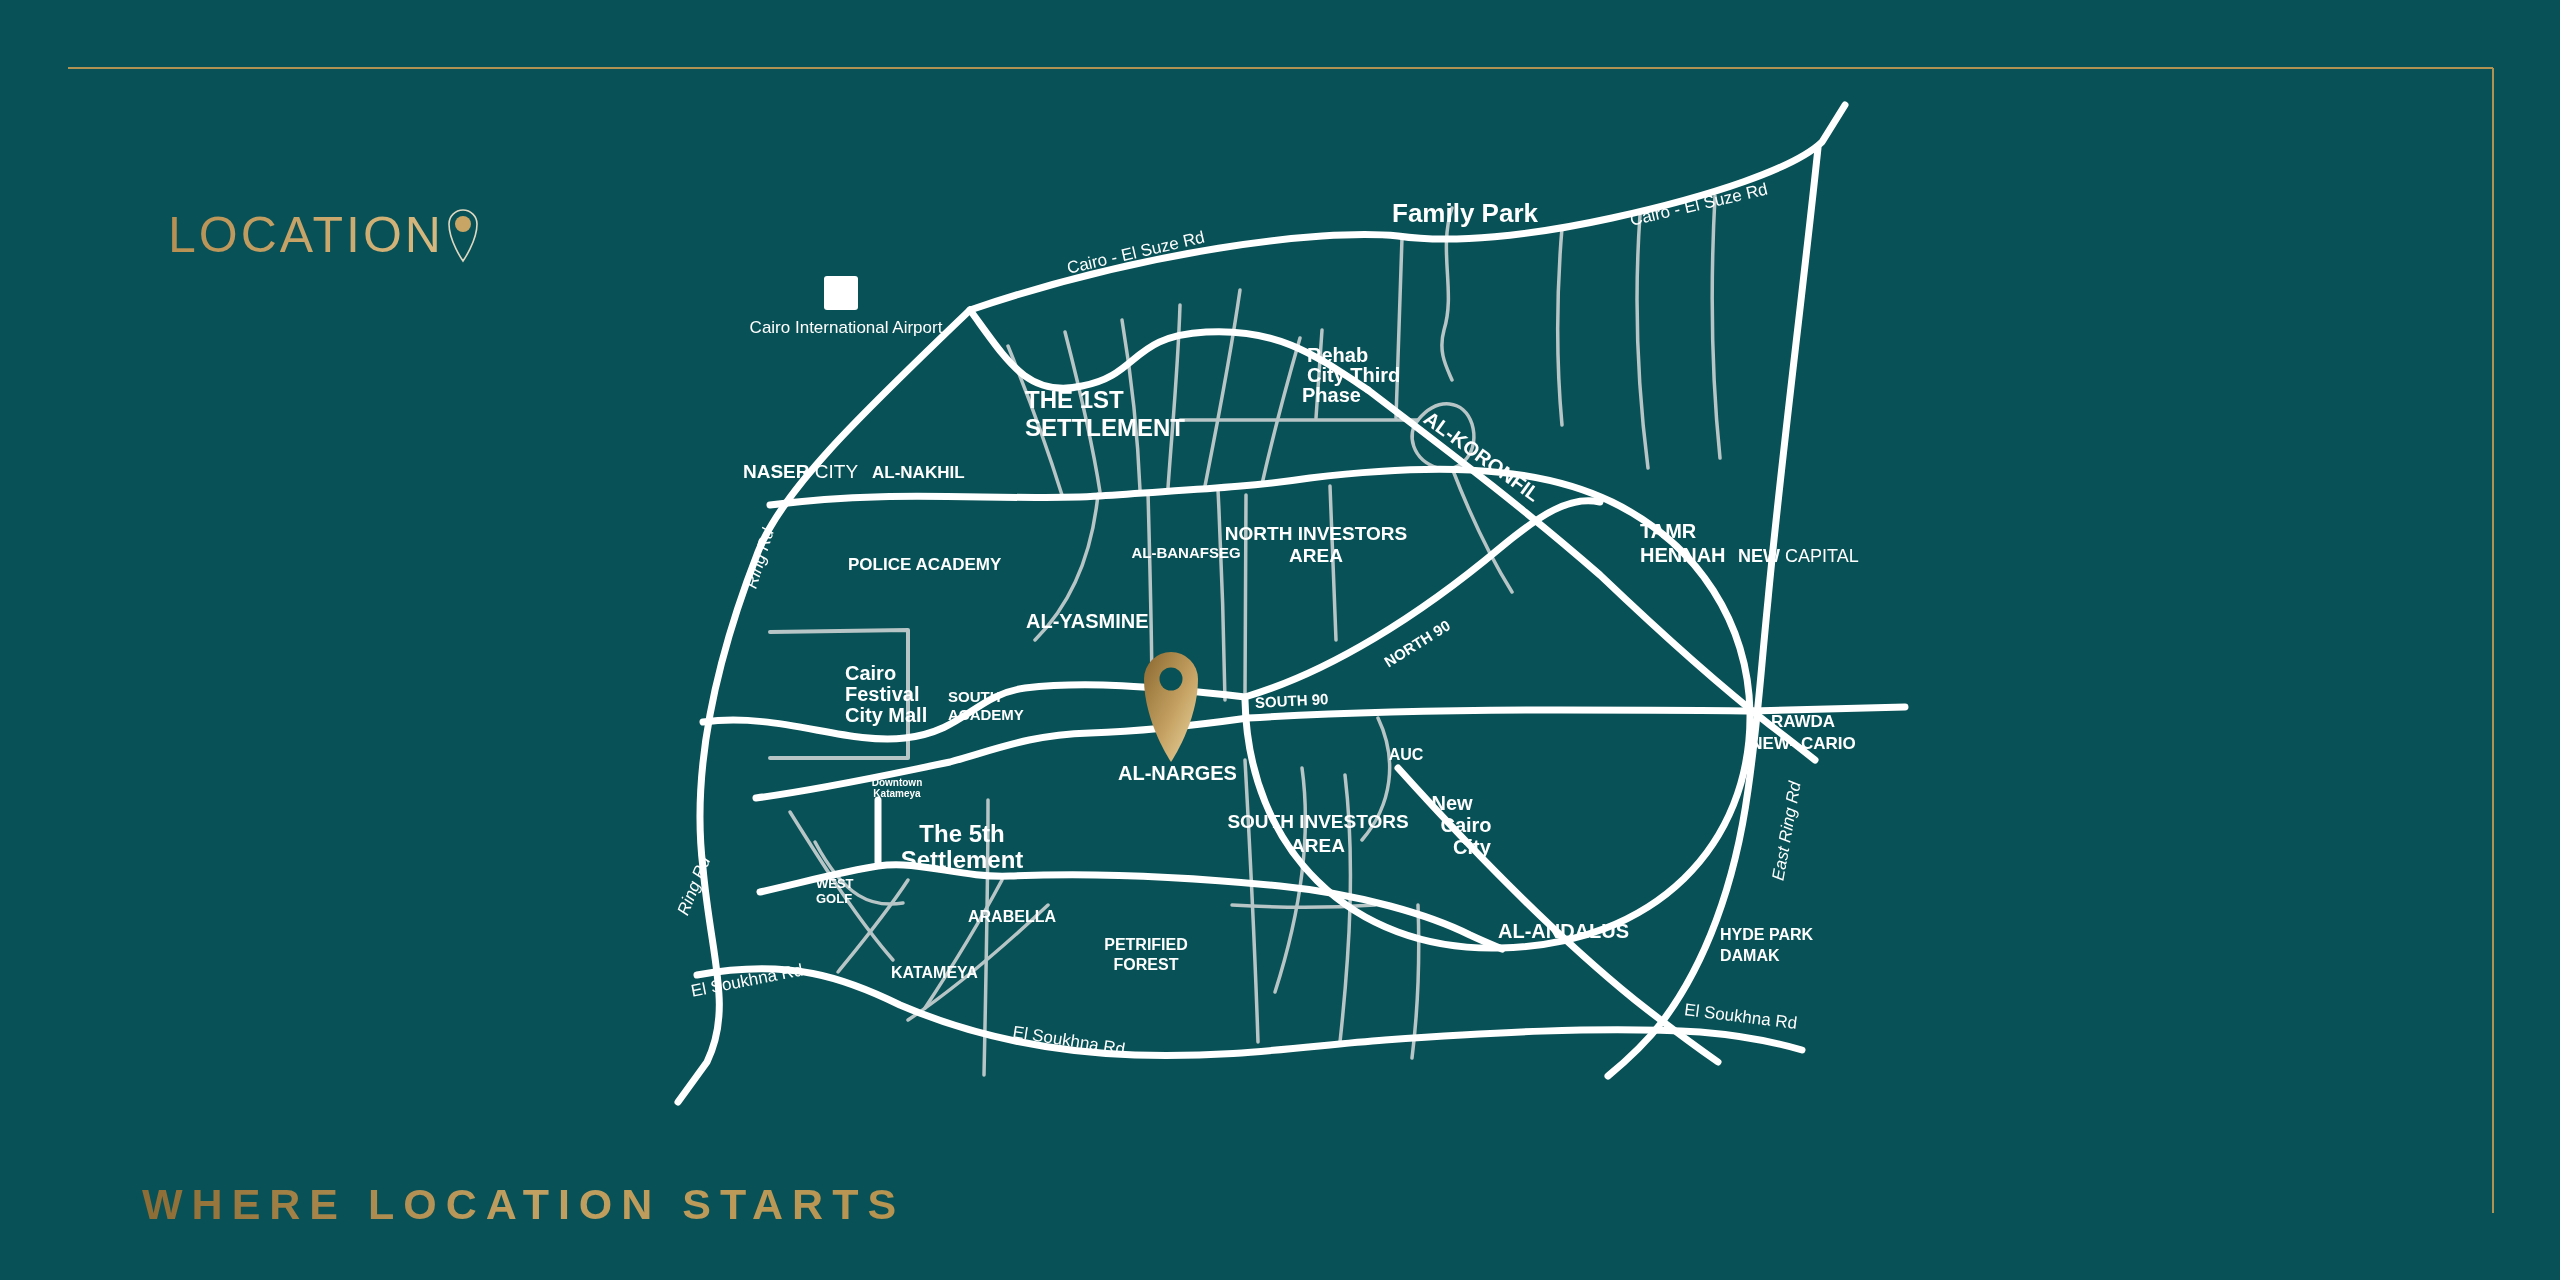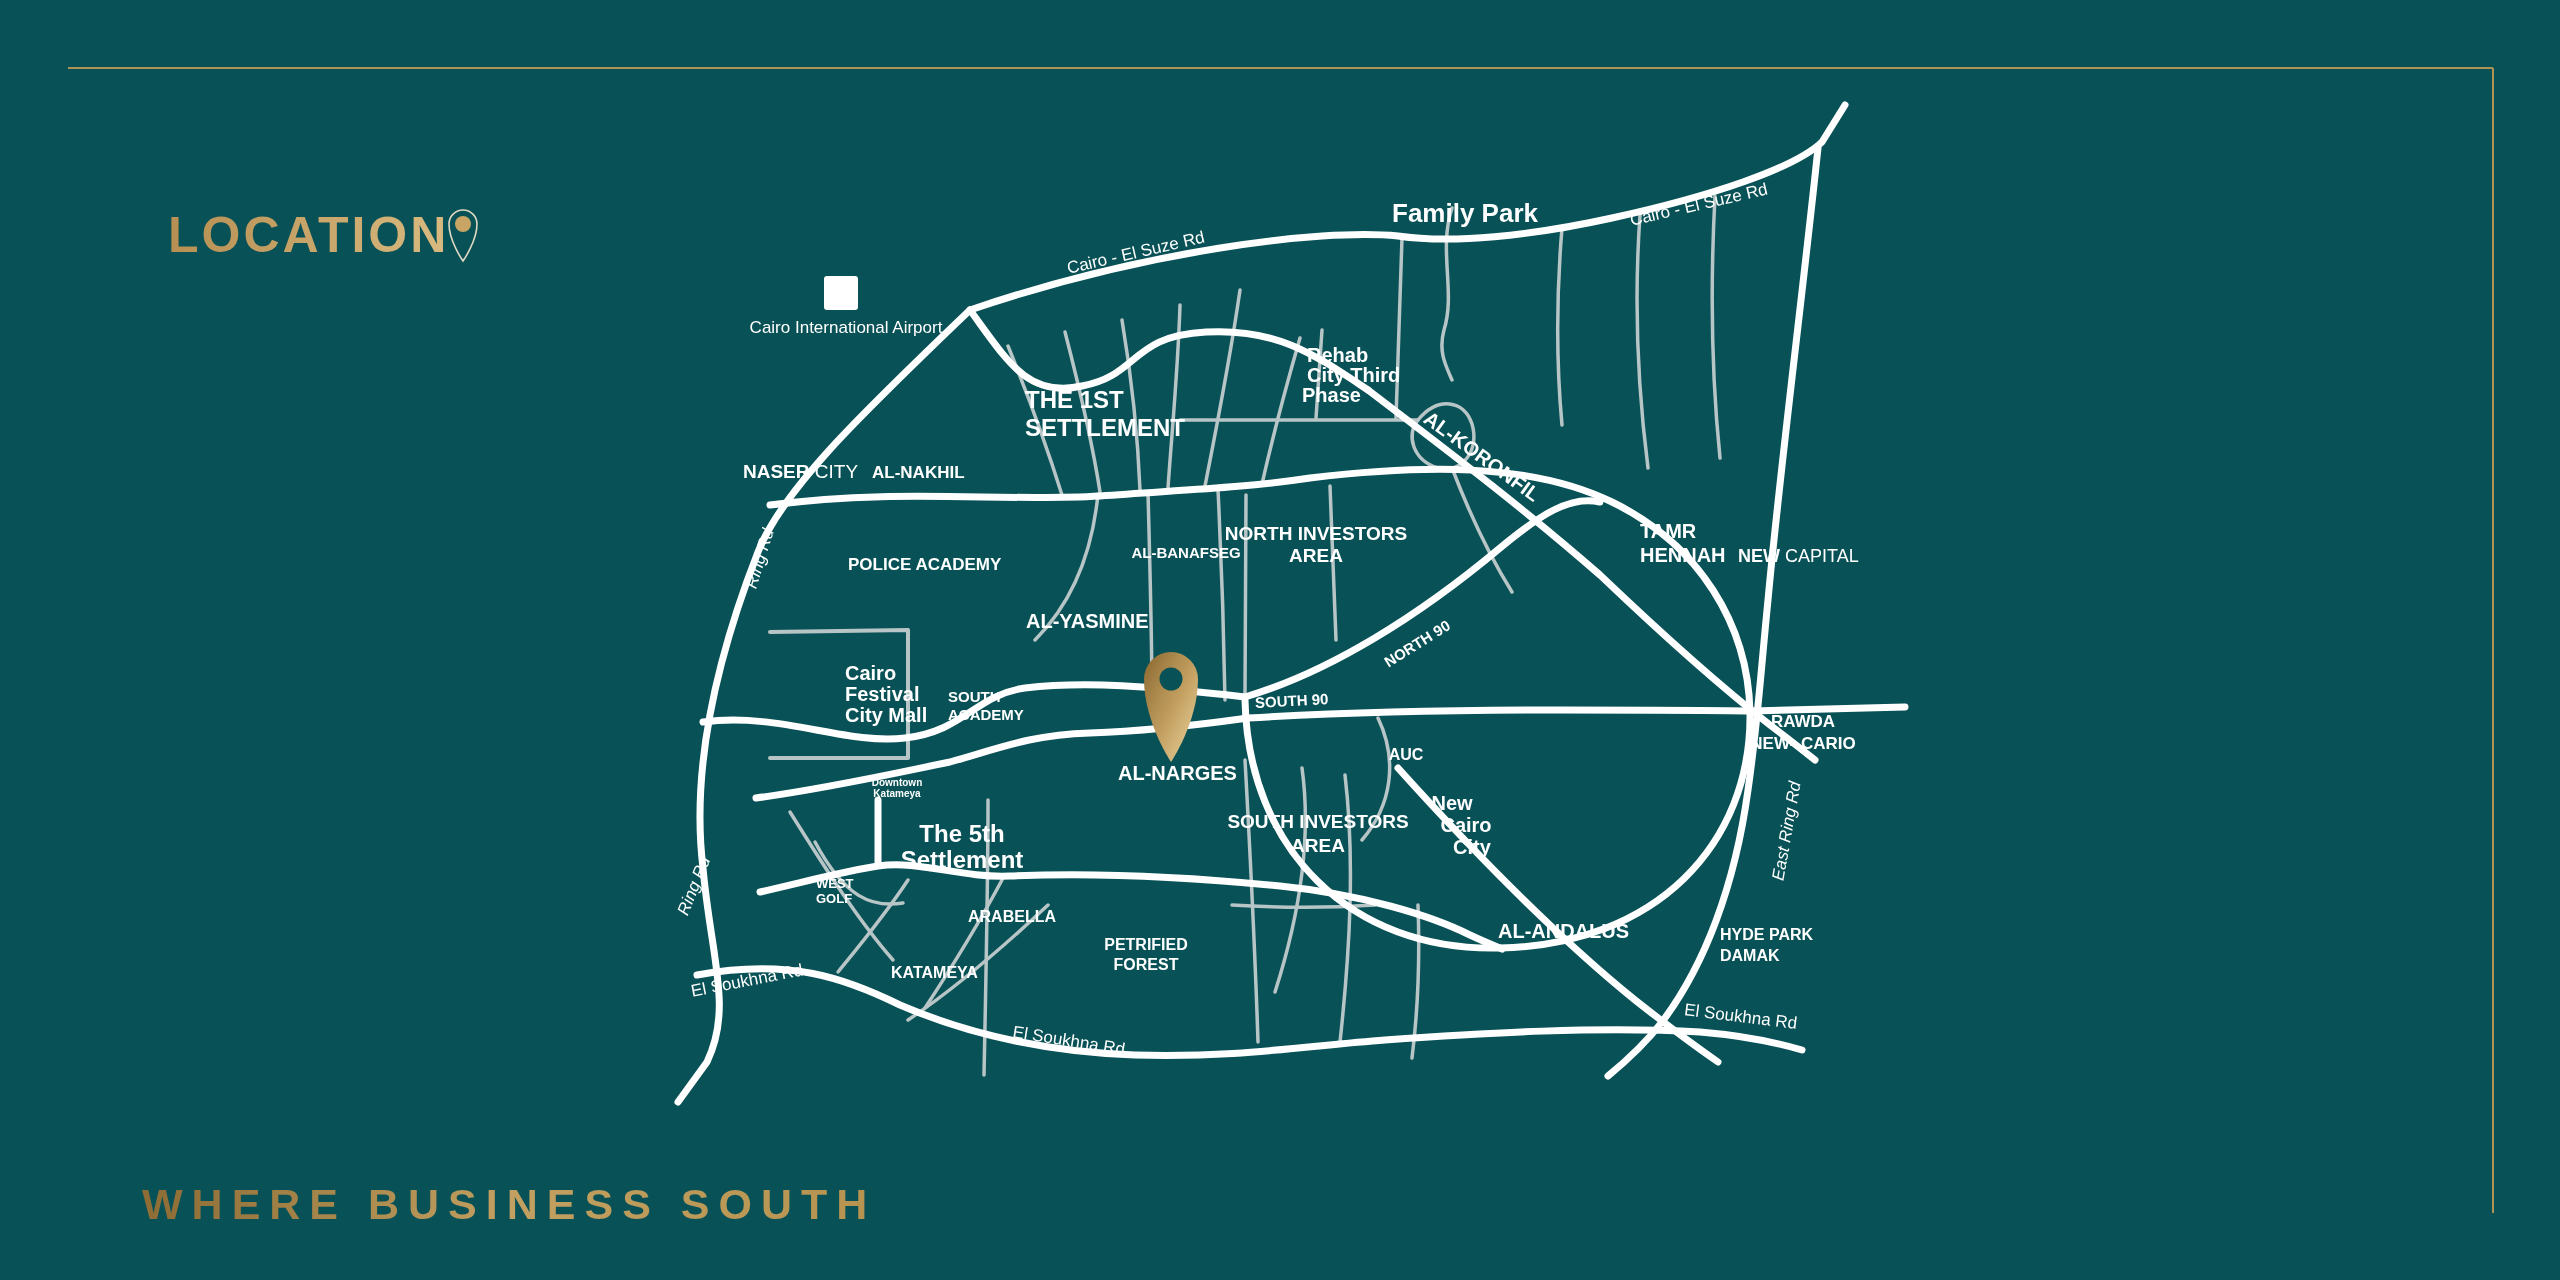--- a/index.html
+++ b/index.html
@@ -1,21 +1,21 @@
 <!DOCTYPE html>
 <html><head>
 <meta charset="utf-8">
 <style>
   html,body{margin:0;padding:0;background:#043d42;}
   .stage{position:relative;width:2560px;height:1280px;overflow:hidden;
          background:#085156;font-family:"Liberation Sans",sans-serif;}
   .map-svg{position:absolute;left:0;top:0;}
   .title{
     position:absolute;left:168px;top:206px;
-    font-size:50px;font-weight:700;letter-spacing:3px;
+    font-size:50px;font-weight:400;letter-spacing:3px;
     background:linear-gradient(90deg,#b78f52,#d8ba80);
     -webkit-background-clip:text;background-clip:text;color:transparent;
   }
   .title-pin{position:absolute;left:446px;top:208px;}
   .tagline{
     position:absolute;left:142px;top:1180px;
     font-size:43px;font-weight:800;letter-spacing:9px;
     background:linear-gradient(90deg,#8d6c35,#c2a061,#b6934f);
     -webkit-background-clip:text;background-clip:text;color:transparent;
   }
@@ -215,15 +215,15 @@
       <text class="b" x="1803" y="749" font-size="17" text-anchor="middle">NEW--CARIO</text>
     </g>
   </svg>
 
   <div class="title">LOCATION</div>
   <svg class="title-pin" width="34" height="56" viewBox="0 0 34 56">
     <path d="M17,53 C17,53 3,33 3,16 A14,14 0 1 1 31,16 C31,33 17,53 17,53 Z" fill="none" stroke="#ded8c2" stroke-width="1.6"></path>
     <circle cx="17" cy="16" r="8" fill="#c8a565"></circle>
   </svg>
 
-  <div class="tagline">WHERE BUSINESS SOUTH</div>
+  <div class="tagline">WHERE LOCATION STARTS</div>
 
 </div>
 
 </body></html>

